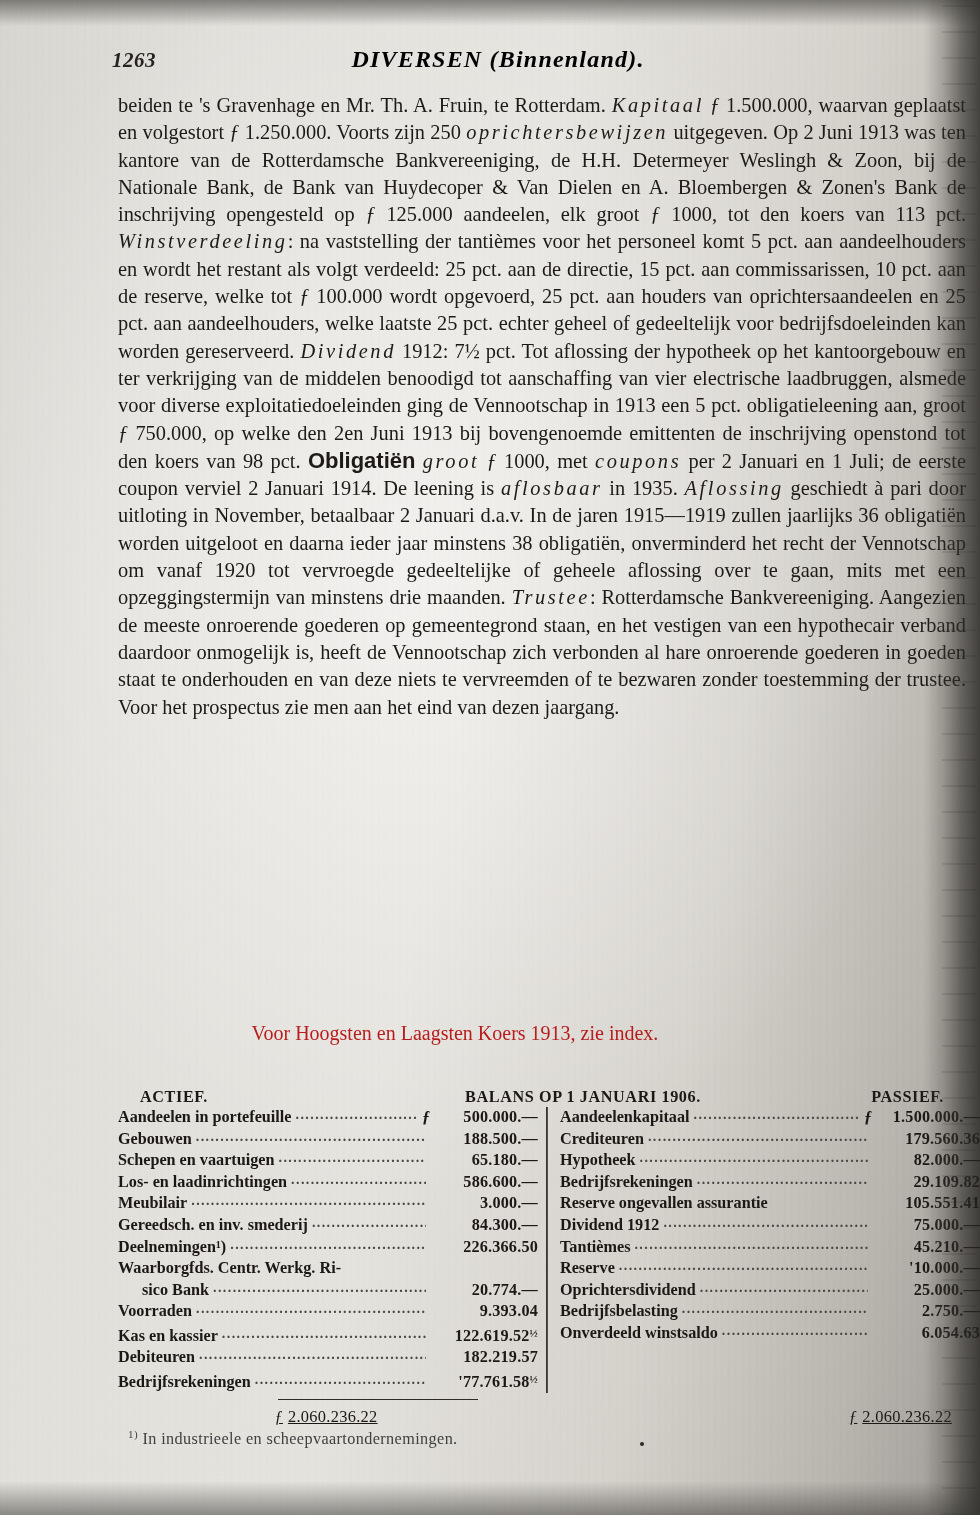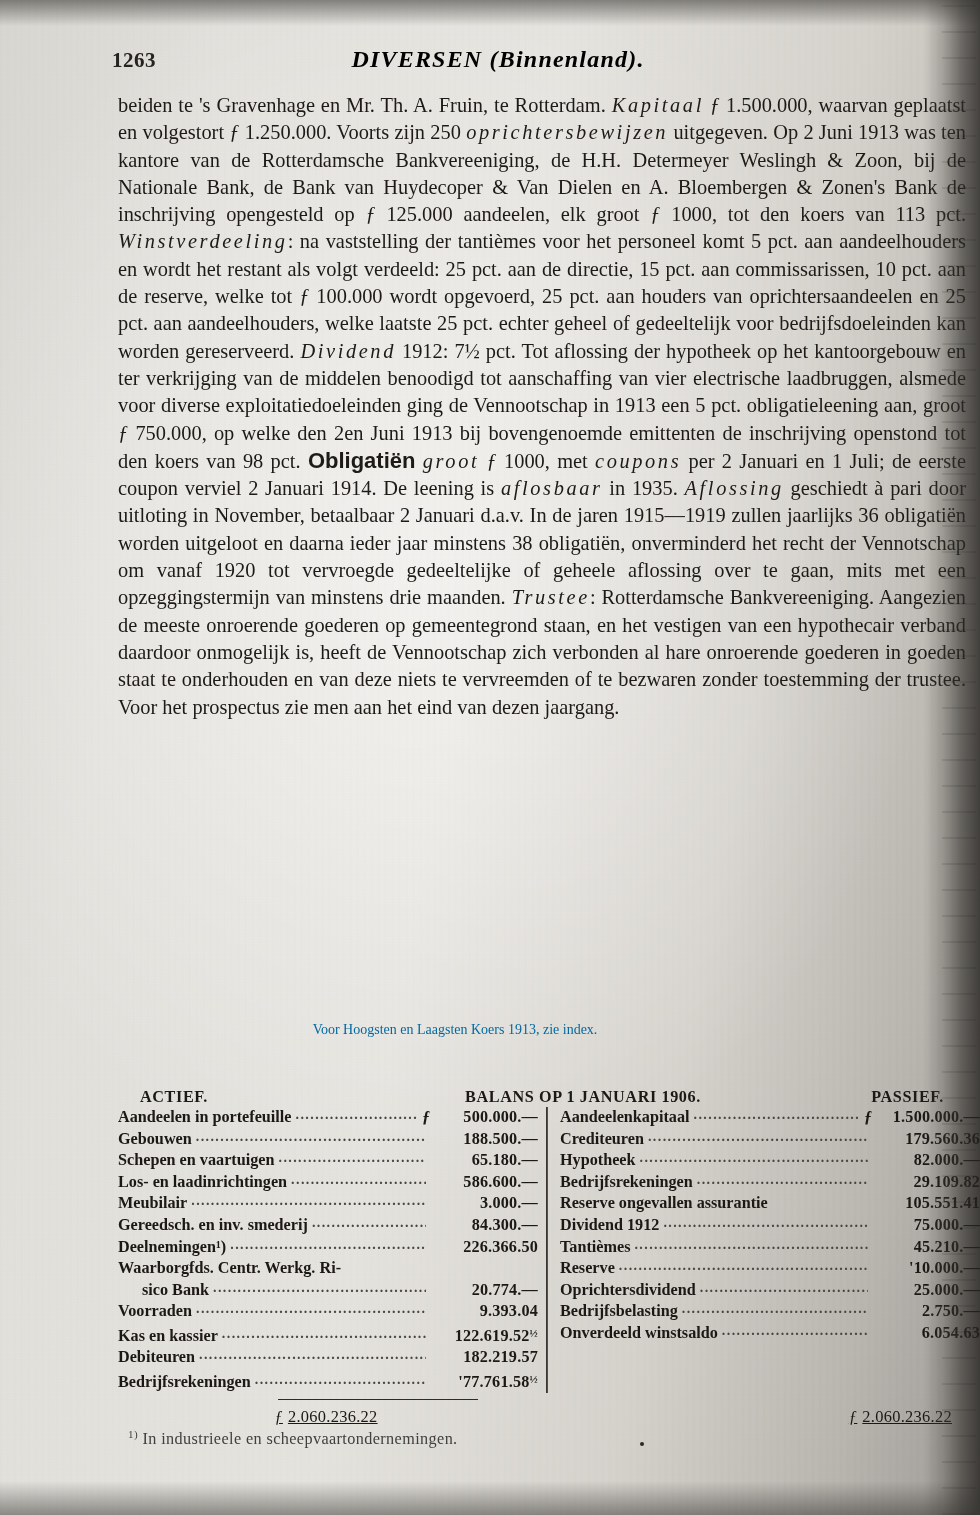--- a/index.html
+++ b/index.html
@@ -65,20 +65,21 @@
     left: 112px;
     right: 60px;
     display: flex;
     align-items: baseline;
   }
   .folio {
     font-size: 21px;
     font-weight: 700;
     letter-spacing: 0.5px;
     color: #252220;
+    font-style: italic;
   }
   .running-title {
     flex: 1;
     text-align: center;
     font-style: italic;
     font-weight: 700;
     font-size: 24px;
     letter-spacing: 1.2px;
     padding-right: 80px;
     color: #000000;
@@ -103,22 +104,22 @@
   .sp { letter-spacing: 2.6px; font-style: italic; }
   .big-bold { font-weight: 700; font-size: 22px; font-family: "Liberation Sans", sans-serif; }
   .guilder { font-style: italic; font-family: "Liberation Serif", serif; }
 
   .index-note {
     position: absolute;
     top: 1022px;
     left: 0;
     width: 100%;
     text-align: center;
-    font-size: 14px;
-    color: #0369a1;
+    font-size: 20px;
+    color: #b91c1c;
   }
   .index-note span { padding-right: 70px; }
 
   
   .balans {
     position: absolute;
     top: 1088px;
     left: 118px;
     width: 848px;
     font-size: 16.2px;

